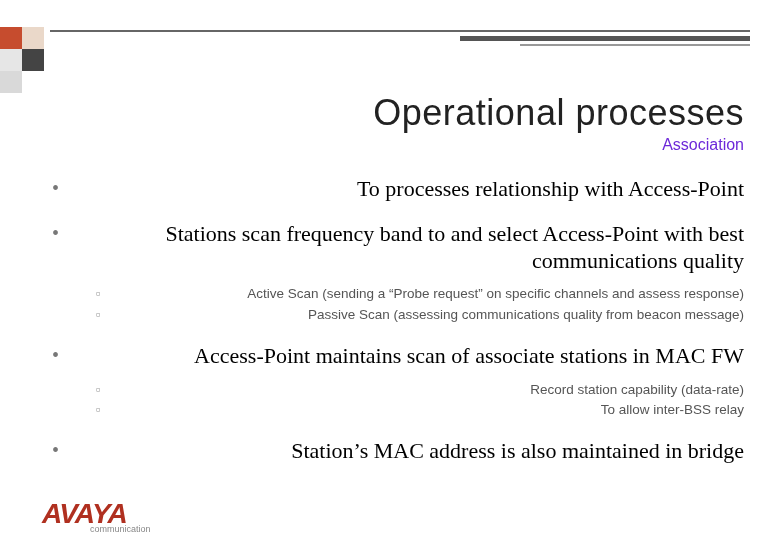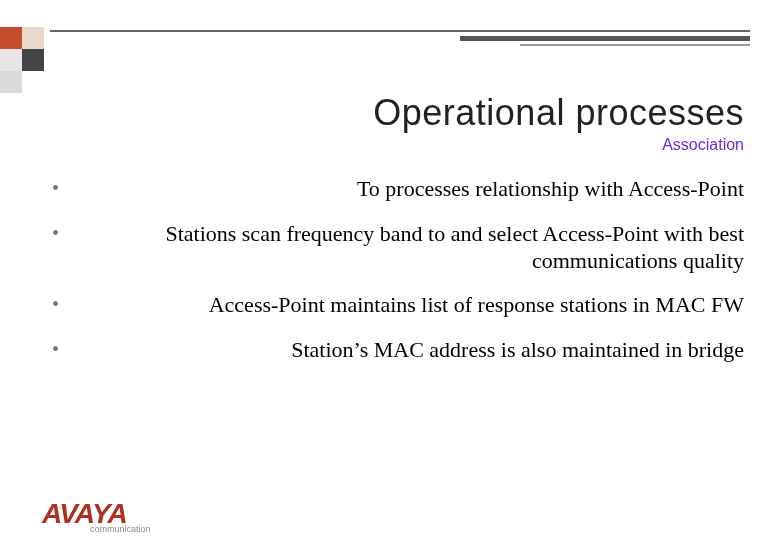--- a/index.html
+++ b/index.html
@@ -133,23 +133,31 @@
 <div class="content">
   <div class="title">Operational processes</div>
   <div class="subtitle">Association</div>
 
   <ul class="bullets">
     <li>
       <span>To processes relationship with Access-Point</span>
     </li>
     <li>
       <span>Stations scan frequency band to and select Access-Point with best communications quality</span>
+      <ul class="sub">
+        <li>Active Scan (sending a “Probe request” on specific channels and assess response)</li>
+        <li>Passive Scan (assessing communications quality from beacon message)</li>
+      </ul>
     </li>
     <li>
-      <span>Access-Point maintains list of response stations in MAC FW</span>
+      <span>Access-Point maintains scan of associate stations in MAC FW</span>
+      <ul class="sub">
+        <li>Record station capability (data-rate)</li>
+        <li>To allow inter-BSS relay</li>
+      </ul>
     </li>
     <li>
       <span>Station’s MAC address is also maintained in bridge</span>
     </li>
   </ul>
 </div>
 
 <div class="logo">
   <div class="logo-word">AVAYA</div>
   <div class="logo-sub">communication</div>

